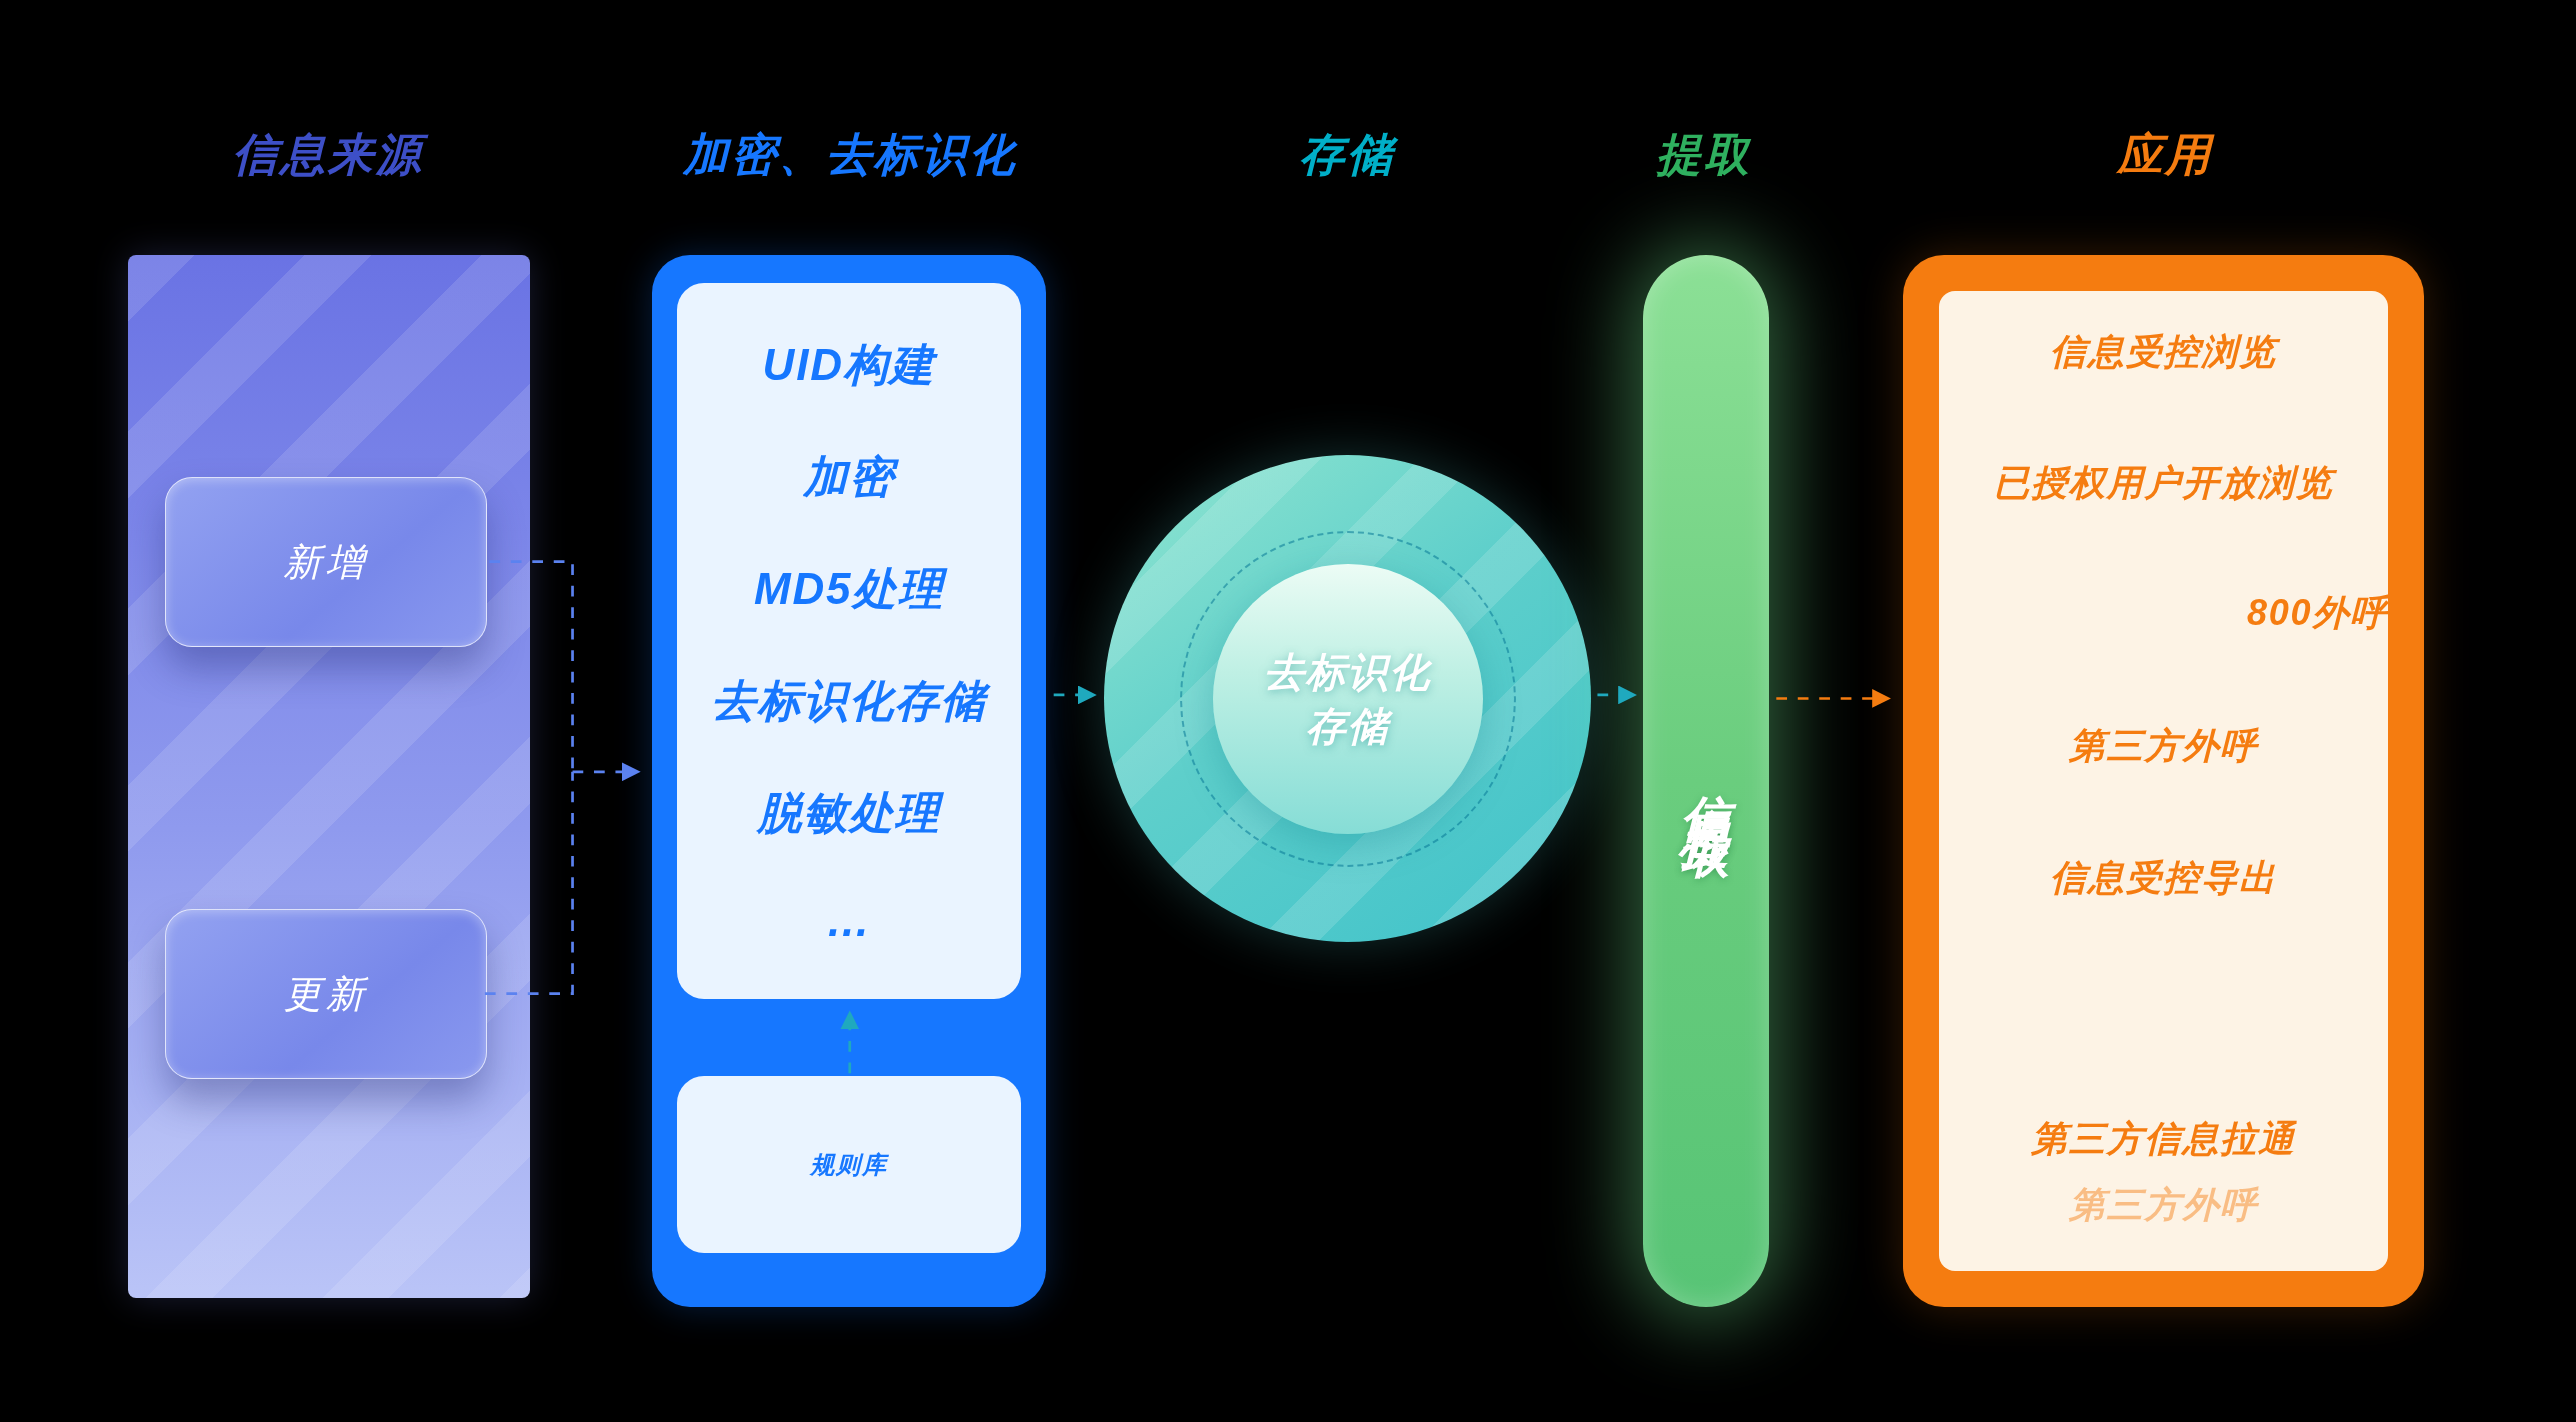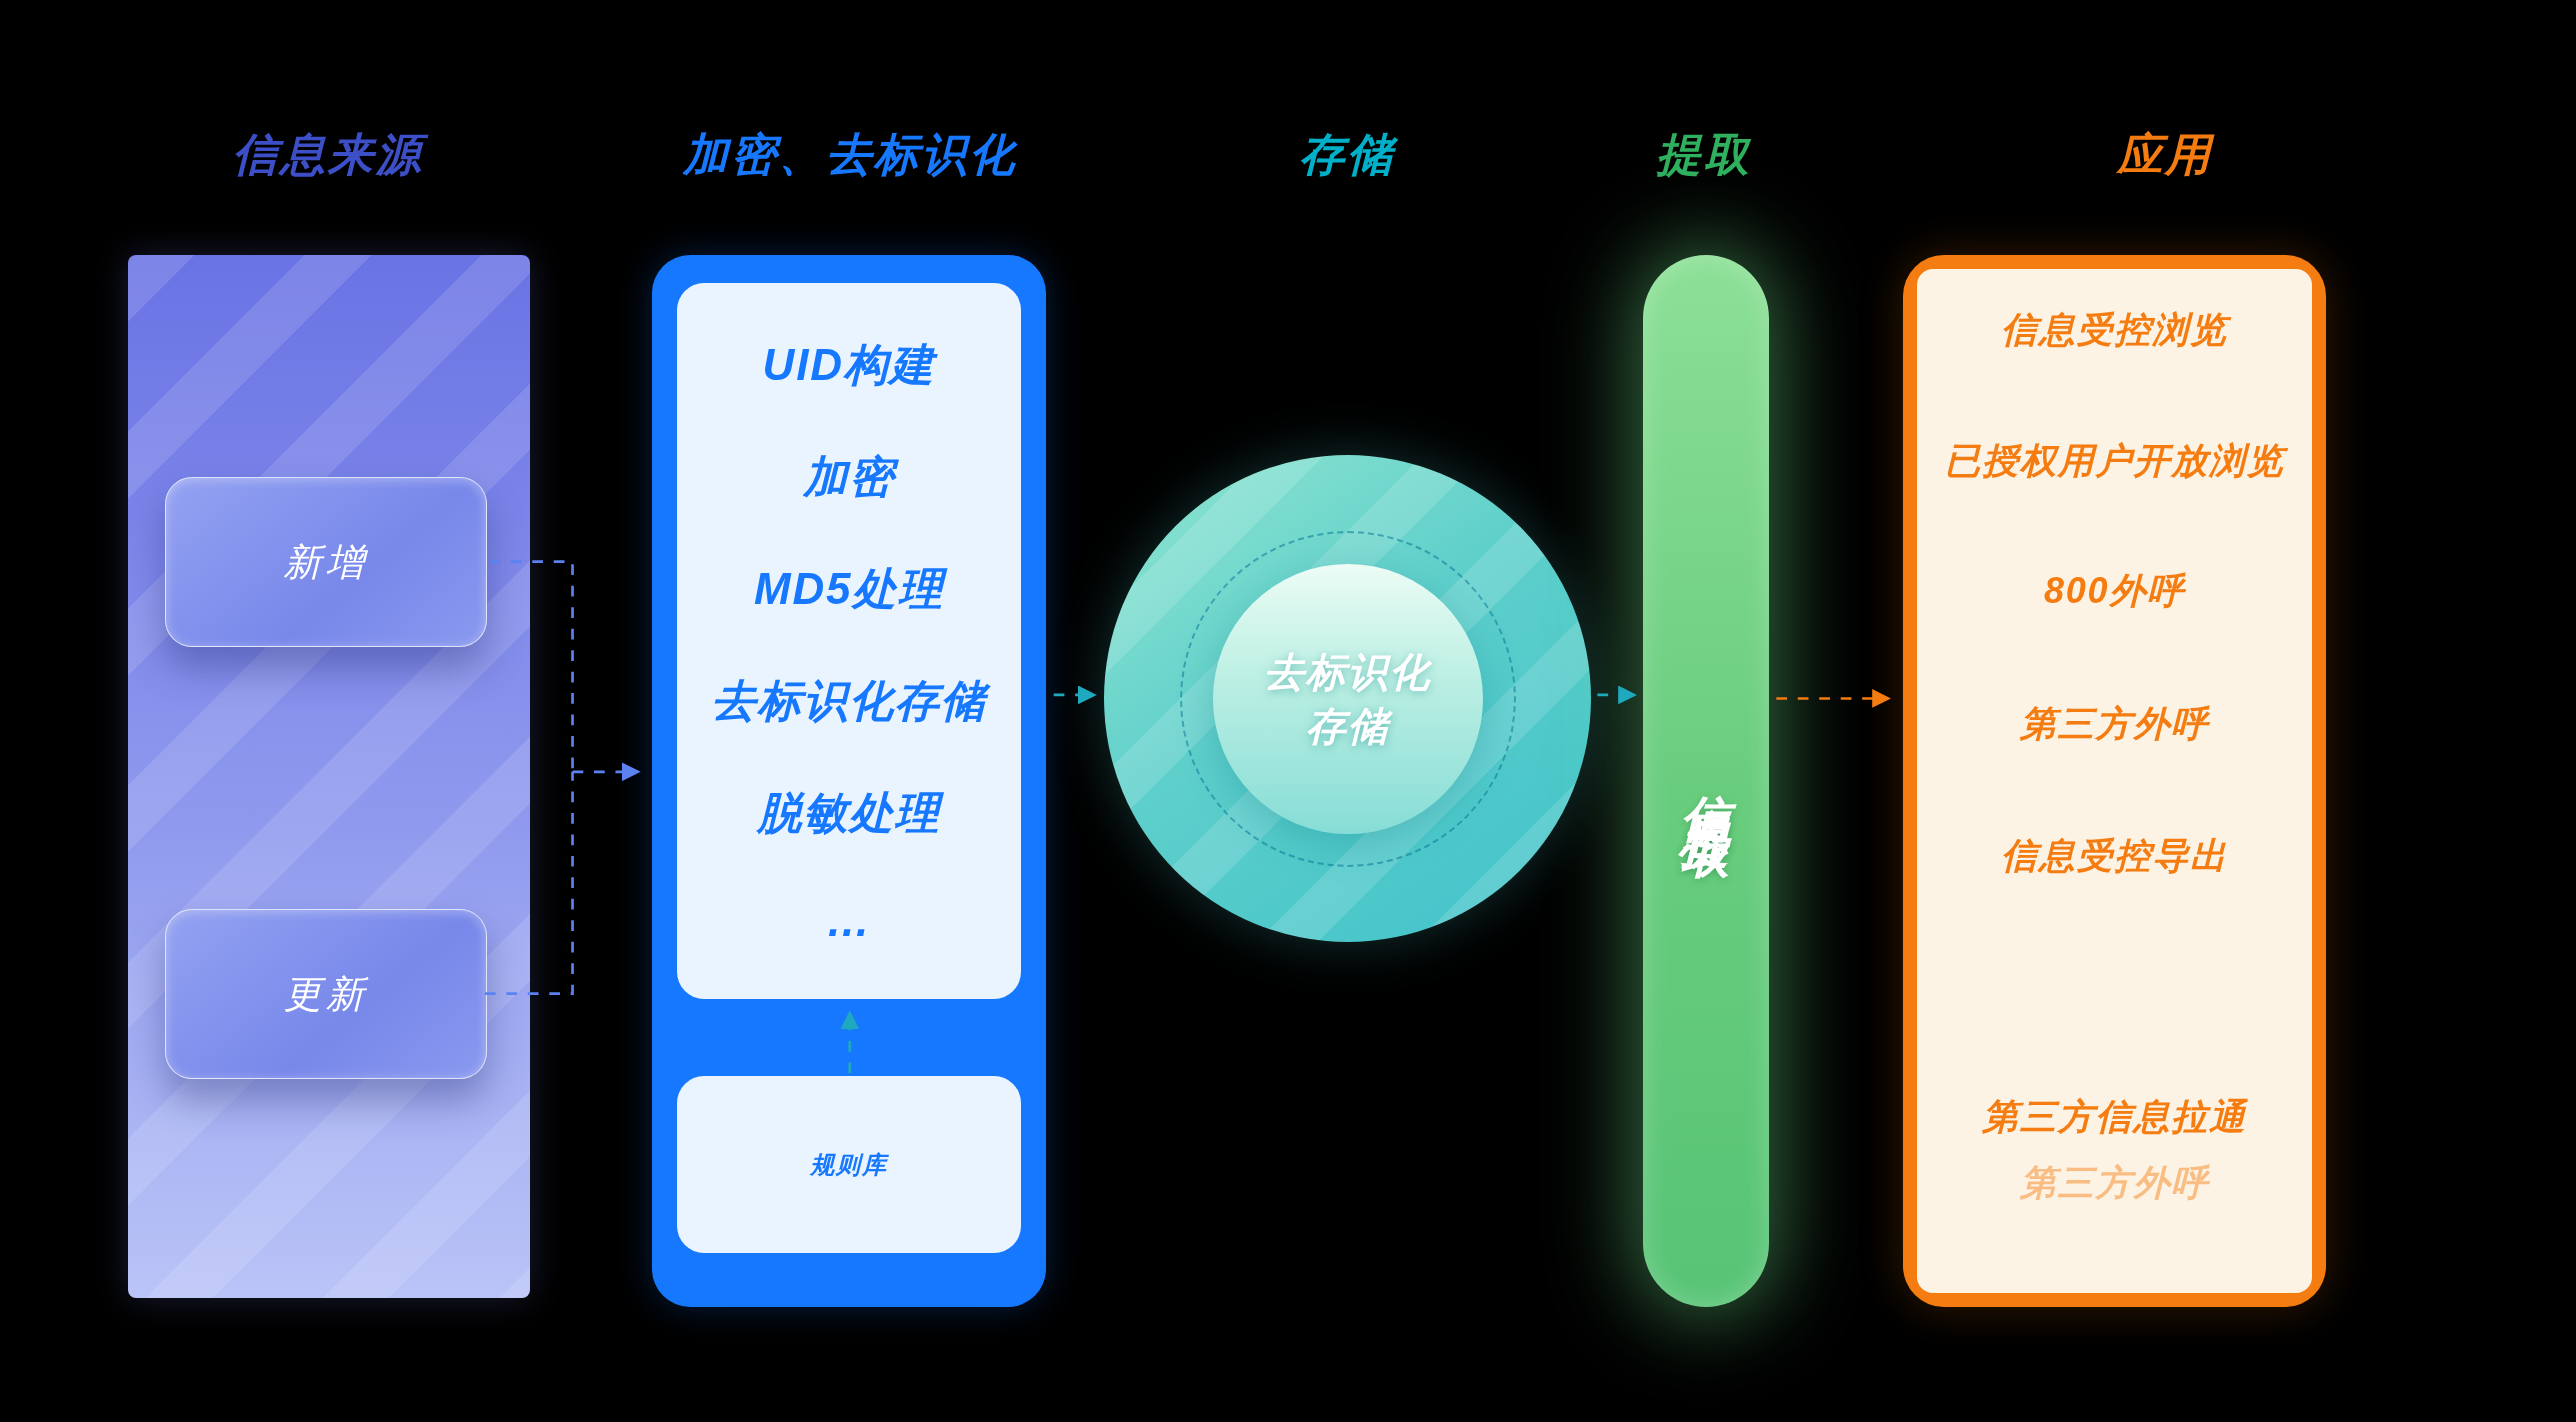--- a/index.html
+++ b/index.html
@@ -90,33 +90,33 @@
     box-shadow:0 0 81px 12.5px rgba(110,225,140,0.45), inset 0 0 27px rgba(255,255,255,0.25);
     display:flex; align-items:center; justify-content:center;
   }
   .extract-label {
     writing-mode:vertical-rl; color:#fff; font-size:49px; font-weight:700;
     letter-spacing:12.5px; text-shadow:0 1.8px 7.2px rgba(30,120,60,0.35);
   }
 
   
   .apply-panel {
-    position:absolute; left:1903px; top:255px; width:423px; height:1052px;
-    background:#F57C10; border-radius:41px; padding:14px;
+    position:absolute; left:1903px; top:255px; width:521px; height:1052px;
+    background:#F57C10; border-radius:41px; padding:36px;
     box-shadow:0 0 45px rgba(245,124,16,0.22);
   }
   .apply-inner {
     position:relative; width:100%; height:100%;
     background:#FDF3E5; border-radius:16px; overflow:hidden;
   }
   .apply-item {
     position:absolute; left:0; width:100%; text-align:center; transform:translateY(-50%);
     color:#F57C10; font-size:36px; font-weight:600; white-space:nowrap; letter-spacing:1.8px;
   }
-  .ai-0 { top:61px; }  .ai-1 { top:192px; } .ai-2 { top:322px; } .ai-3 { top:455px; }
+  .ai-0 { top:61px; }  .ai-1 { top:192px; } .ai-2 { top:322px;text-align:right; } .ai-3 { top:455px; }
   .ai-4 { top:587px; } .ai-5 { top:718px; } .ai-6 { top:848px; }
   .ai-7 { top:914px; opacity:0.45; }
 
   
   .connectors { position:absolute; left:0; top:0; pointer-events:none; }
 </style>
 </head>
 <body>
 
 <div class="canvas">

